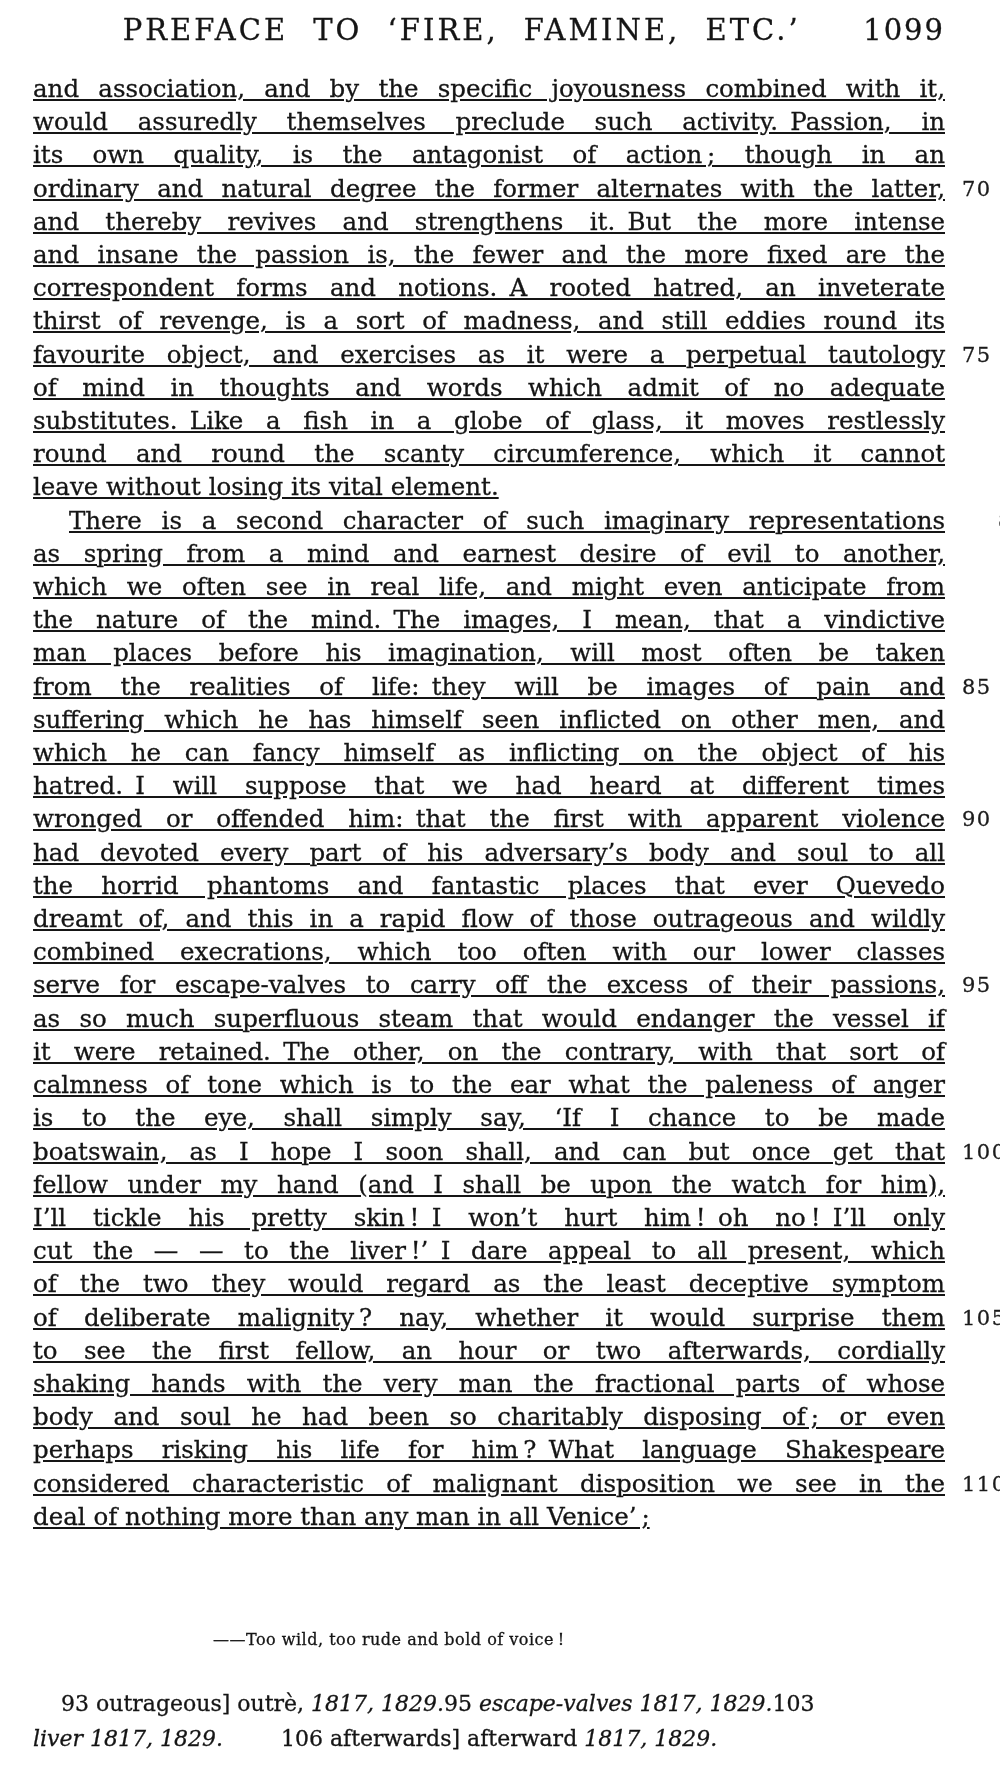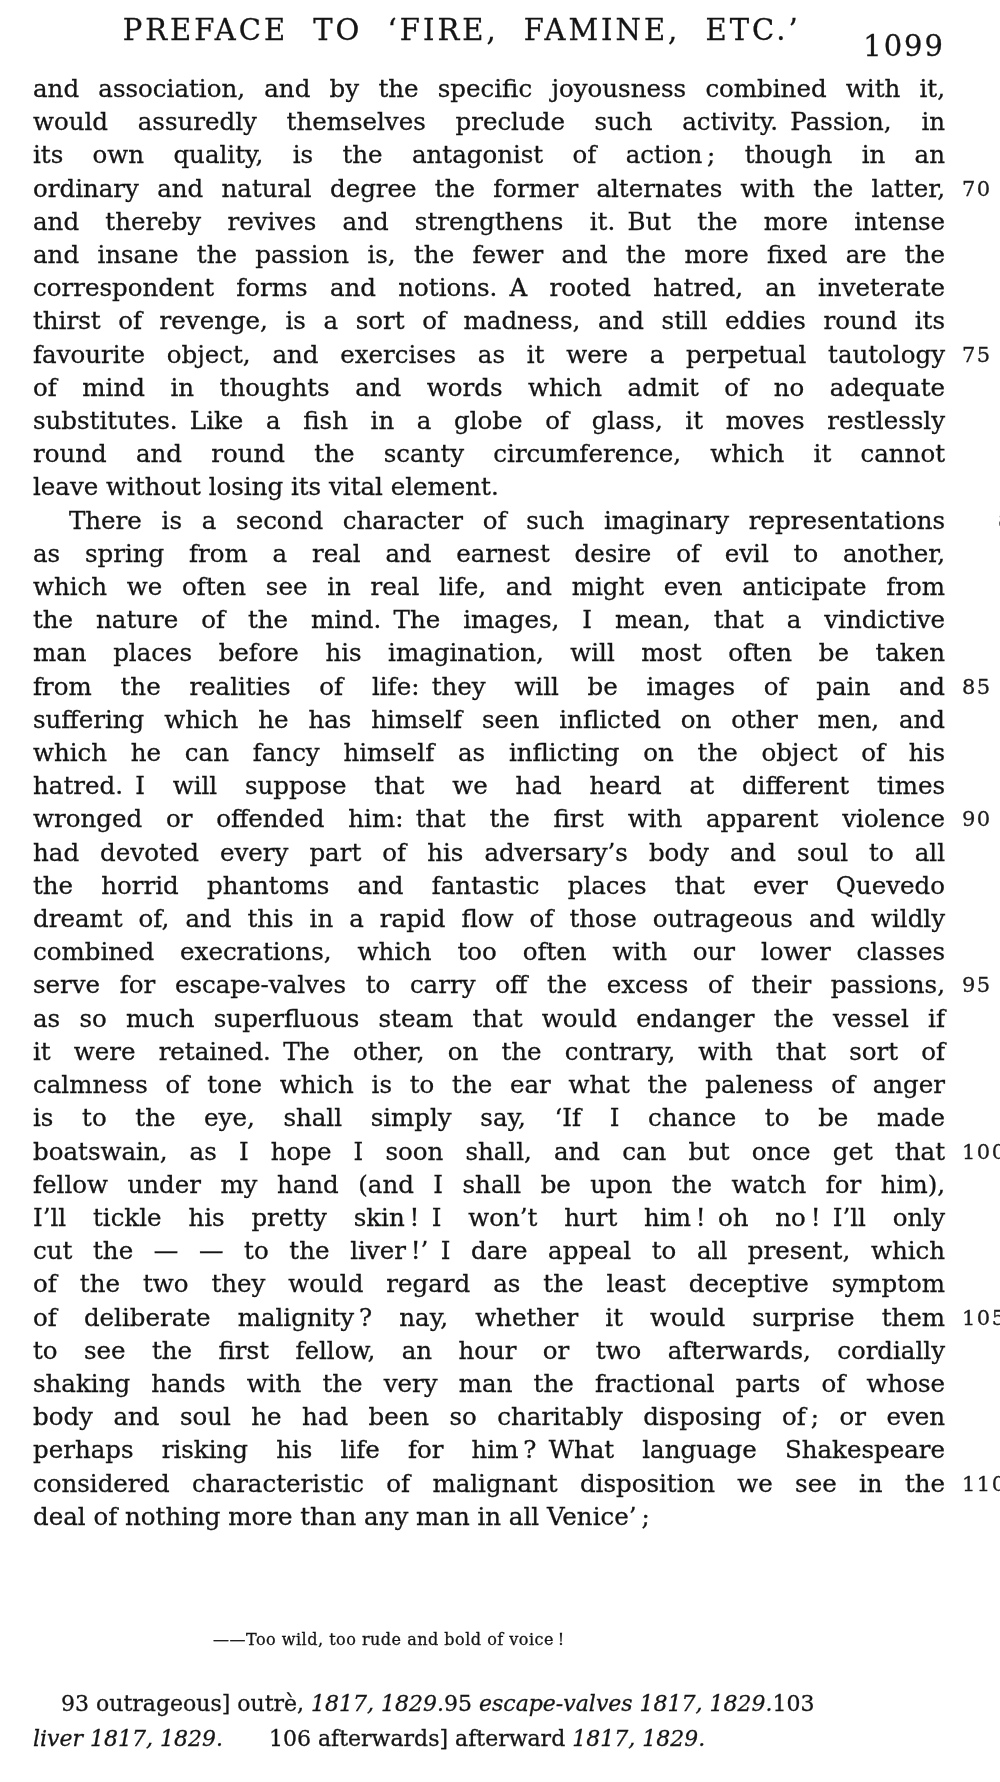--- a/index.html
+++ b/index.html
@@ -11,44 +11,45 @@
     font-family:"DejaVu Serif", serif;
     overflow:hidden;
     padding-left:44px;
     -webkit-text-stroke:0.3px;
   }
   .header{position:absolute;top:13px;left:33px;width:912px;height:42px;}
   .title{
     position:absolute;left:47%;transform:translateX(-50%);
     font-size:29px;letter-spacing:3px;word-spacing:13px;white-space:nowrap;
   }
-  .pagenum{position:absolute;right:0;top:16px;font-size:29px;letter-spacing:2px;}
+  .pagenum{position:absolute;right:0;top:0;font-size:29px;letter-spacing:2px;}
   .textbody{position:absolute;top:72px;left:33px;width:912px;}
   .line{
     position:relative;
     font-size:24.5px;
     line-height:33.2px;
     text-align:justify;
     text-align-last:justify;
     text-justify:inter-word;
+    text-decoration:underline;
   }
   .line.last{text-align-last:left;}
   .line.indent{text-indent:36px;}
   .num{
     position:absolute;left:929px;top:1px;width:65px;
     font-size:21px;letter-spacing:1.5px;line-height:33.2px;
     text-align:left;color:#1b1b1b;
   }
   .verse{
     position:absolute;top:1630px;left:213px;
     font-size:16px;letter-spacing:0.5px;white-space:nowrap;
   }
   .footnotes{position:absolute;top:1691px;left:33px;width:912px;font-size:22px;}
   .fn-row1{display:flex;justify-content:flex-start;padding:0 24px 0 28px;}
-  .fn-row2{display:flex;gap:46px;margin-top:10px;}
+  .fn-row2{display:flex;gap:58px;margin-top:10px;}
   .fn-cell{white-space:nowrap;}
   .it{font-style:italic;}
 </style>
 </head>
 <body>
 
 <div class="page">
 
   <div class="header">
     <div class="title">PREFACE TO ‘FIRE, FAMINE, ETC.’</div>
@@ -107,21 +108,21 @@
       </div>
       <div class="line last">
         <span class="ltext">leave without losing its vital element.</span>
         <span class="num"></span>
       </div>
       <div class="line indent">
         <span class="ltext">There is a second character of such imaginary representations</span>
         <span class="num">80</span>
       </div>
       <div class="line">
-        <span class="ltext">as spring from a real and earnest desire of evil to another,</span>
+        <span class="ltext">as spring from a mind and earnest desire of evil to another,</span>
         <span class="num"></span>
       </div>
       <div class="line">
         <span class="ltext">which we often see in real life, and might even anticipate from</span>
         <span class="num"></span>
       </div>
       <div class="line">
         <span class="ltext">the nature of the mind. The images, I mean, that a vindictive</span>
         <span class="num"></span>
       </div>

